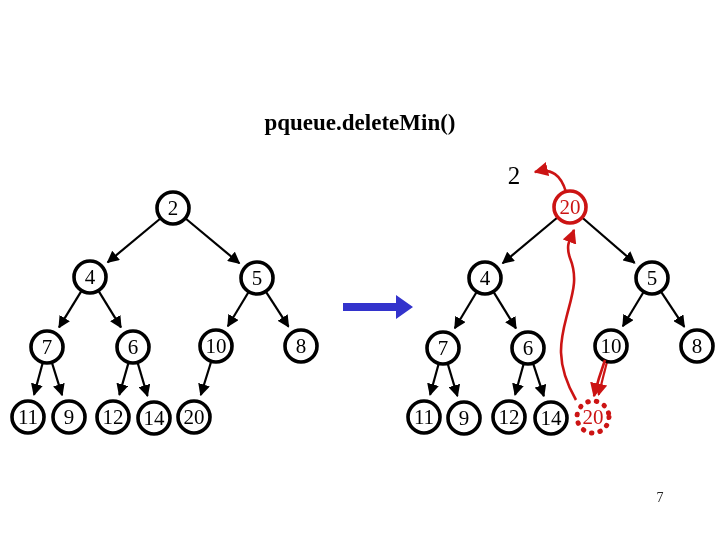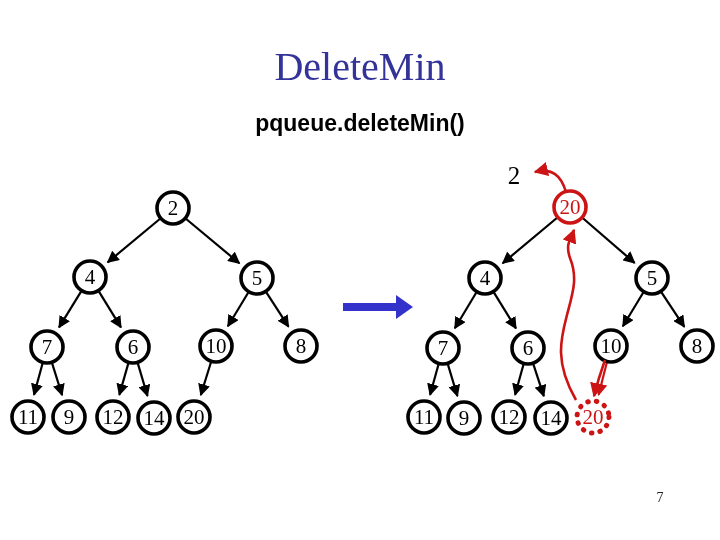--- a/index.html
+++ b/index.html
@@ -6,42 +6,41 @@
   #slide{
     position:relative;width:720px;height:540px;background:#ffffff;
     overflow:hidden;font-family:"Liberation Serif", serif;
   }
   #slide-title{
     position:absolute;top:46px;left:0;width:720px;text-align:center;
     font-size:40px;line-height:1.05;font-family:"Liberation Serif", serif;
   }
   #code-line{
     position:absolute;top:110px;left:0;width:720px;text-align:center;
-    font-size:23px;font-weight:bold;font-family:Liberation Sans, sans-serif;
+    font-size:23px;font-weight:bold;font-family:Liberation Serif, serif;
     letter-spacing:0px;
   }
   #page-number{
     position:absolute;top:490px;left:640px;width:40px;text-align:center;
     font-size:14px;color:#222222;font-family:"Liberation Serif", serif;
   }
   #diagram-svg{position:absolute;top:0;left:0;}
   #diagram-svg text.node-label{
     font-family:"Liberation Serif", serif;
     font-size:21px;
   }
   #diagram-svg text.float-label{
     font-family:"Liberation Serif", serif;
     font-size:25px;
   }
 </style>
 </head>
 <body>
 
 <div id="slide" style="background: rgb(255, 255, 255);">
-  <div id="slide-title" style="color: rgb(51, 51, 153);">DeleteMin</div>
   <div id="code-line" style="color: rgb(0, 0, 0);">pqueue.deleteMin()</div>
   <svg id="diagram-svg" width="720" height="540" viewBox="0 0 720 540">
     <defs>
       <marker id="arrow-black" viewBox="0 0 10 10" refX="9" refY="5" markerWidth="5.5" markerHeight="5.5" orient="auto-start-reverse">
         <path d="M0,0 L10,5 L0,10 z" fill="#000000"></path>
       </marker>
       <marker id="arrow-red" viewBox="0 0 10 10" refX="9" refY="5" markerWidth="5.5" markerHeight="5.5" orient="auto-start-reverse">
         <path d="M0,0 L10,5 L0,10 z" fill="#cc1414"></path>
       </marker>
     </defs>

